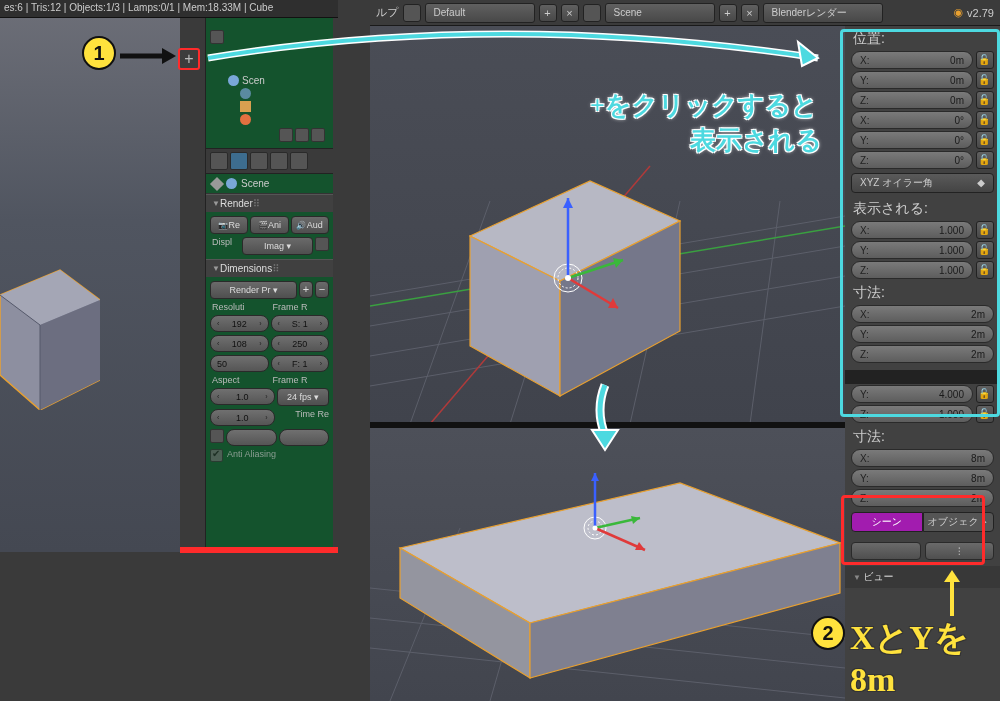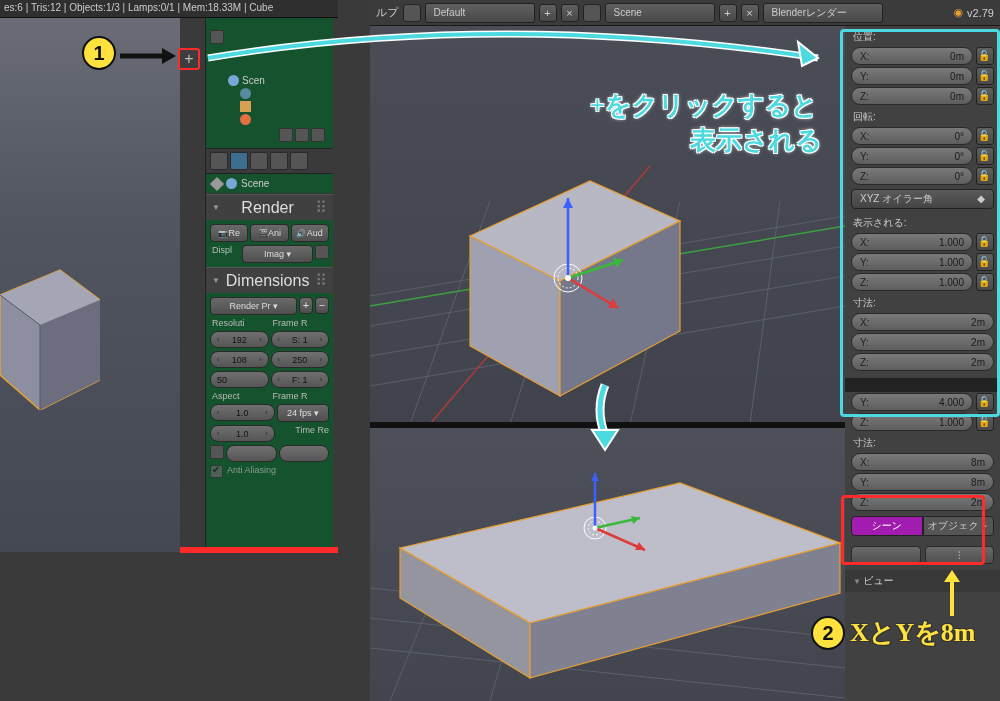--- a/index.html
+++ b/index.html
@@ -24,21 +24,21 @@
   .eye-row { padding:2px 4px; display:flex; gap:2px; justify-content:flex-end; }
   .mini-btn { width:14px; height:14px; background:#555; border-radius:2px; border:1px solid #333; }
 
   .props-header { background:#3a3a3a; padding:3px 4px; display:flex; gap:2px; border-top:1px solid #222; border-bottom:1px solid #222; }
   .props-tab { width:18px; height:18px; background:#555; border:1px solid #2a2a2a; border-radius:2px; }
   .props-tab.active { background:#3d6d8f; }
   .pin-row { padding:4px 6px; display:flex; gap:4px; align-items:center; border-bottom:1px solid #333; }
   .pin-icon { width:10px; height:10px; background:#999; transform:rotate(45deg); }
 
   .panel-section { border-top:1px solid #555; }
-  .panel-header { background:#404040; padding:3px 6px; font-size:16px; color:#ddd; display:flex; justify-content:space-between; align-items:center; }
+  .panel-header { background:#404040; padding:3px 6px; font-size:10px; color:#ddd; display:flex; justify-content:flex-start; align-items:center; }
   .panel-header::before { content:"▼ "; font-size:8px; color:#999; }
   .panel-body { padding:4px; display:flex; flex-direction:column; gap:3px; }
   .btn-row { display:flex; gap:2px; }
   .btn { flex:1; height:18px; background:linear-gradient(#6a6a6a,#4f4f4f); border:1px solid #2a2a2a; border-radius:4px; font-size:9px; color:#ddd; line-height:16px; text-align:center; cursor:pointer; }
   .num-field { flex:1; height:17px; background:linear-gradient(#707070,#555); border:1px solid #2a2a2a; border-radius:8px; font-size:9px; color:#111; display:flex; justify-content:space-between; align-items:center; padding:0 6px; cursor:pointer; }
   .num-field .arr { color:#222; font-size:7px; }
   .label-small { font-size:9px; color:#bbb; padding-left:2px; }
   .add-remove { width:14px; height:17px; background:linear-gradient(#6a6a6a,#4f4f4f); border:1px solid #2a2a2a; border-radius:4px; text-align:center; line-height:14px; color:#ddd; font-size:11px; cursor:pointer; }
 
   
@@ -50,21 +50,21 @@
   
   .viewport-top { position:absolute; left:370px; top:26px; width:475px; height:398px; background:linear-gradient(180deg,#4a4d56 0%,#40434c 100%); overflow:hidden; }
   .viewport-bottom { position:absolute; left:370px; top:428px; width:475px; height:273px; background:linear-gradient(180deg,#4d5059 0%,#42454e 100%); overflow:hidden; }
   .vp-gap { position:absolute; left:370px; top:422px; width:475px; height:8px; background:#111; }
 
   
   .transform-panel { position:absolute; left:845px; top:26px; width:155px; height:675px; background:#414141; color:#ccc; font-size:10px; overflow:hidden; }
   .panel-outline { position:absolute; left:840px; top:29px; width:160px; height:388px; border:3px solid #4dd9e0; border-radius:4px; pointer-events:none; z-index:40; }
   .tp-header { background:#383838; padding:4px 8px; font-size:10px; color:#ddd; }
   .tp-header::before { content:"▼ "; color:#888; font-size:8px; }
-  .tp-group-label { padding:4px 8px 2px; font-size:10px; color:#ccc; }
+  .tp-group-label { padding:4px 8px 2px; font-size:14px; color:#ccc; }
   .tp-row { display:flex; align-items:center; gap:3px; padding:1px 6px; }
   .tp-field { flex:1; height:18px; background:linear-gradient(#7a7a7a,#5d5d5d); border:1px solid #2a2a2a; border-radius:9px; display:flex; justify-content:space-between; align-items:center; padding:0 8px; font-size:10px; color:#1a1a1a; cursor:pointer; }
   .tp-field .fl { color:#222; }
   .tp-lock { width:18px; height:18px; background:linear-gradient(#606060,#484848); border:1px solid #222; border-radius:3px; text-align:center; font-size:10px; line-height:16px; cursor:pointer; color:#aaa; }
   .tp-select { margin:3px 6px; height:20px; background:linear-gradient(#5a5a5a,#444); border:1px solid #222; border-radius:4px; padding:0 8px; line-height:18px; font-size:10px; display:flex; justify-content:space-between; align-items:center; cursor:pointer; }
   .dims-outline { position:absolute; left:841px; top:495px; width:144px; height:70px; border:3px solid #ff2b2b; border-radius:4px; pointer-events:none; z-index:40; }
   .check-row { display:flex; align-items:center; gap:5px; padding:4px 8px; }
   .checkbox { width:13px; height:13px; background:#666; border:1px solid #333; border-radius:2px; position:relative; }
   .checkbox.checked::after { content:"✔"; font-size:10px; color:#222; position:absolute; left:1px; top:-2px; }
   .scene-tabs { display:flex; margin:4px 6px; gap:0; }
@@ -336,21 +336,20 @@
       <div class="tp-lock">🔓</div>
     </div>
   <div class="tp-row">
       <div class="tp-field">
         <span class="fl">Z:</span>
         <span>0m</span>
       </div>
       <div class="tp-lock">🔓</div>
     </div>
 
-  <div class="tp-group-label">回転:</div>
   <div class="tp-row">
       <div class="tp-field">
         <span class="fl">X:</span>
         <span>0°</span>
       </div>
       <div class="tp-lock">🔓</div>
     </div>
   <div class="tp-row">
       <div class="tp-field">
         <span class="fl">Y:</span>
@@ -484,13 +483,13 @@
   <path d="M25,5 Q15,30 25,55" fill="none" stroke="#4dd9e0" stroke-width="5"></path>
   <polygon points="25,70 12,50 38,50" fill="#4dd9e0" stroke="#fff" stroke-width="2"></polygon>
 </svg>
 
 <svg style="position:absolute; left:940px; top:568px; z-index:99;" width="24" height="50">
   <line x1="12" y1="48" x2="12" y2="12" stroke="#ffe23d" stroke-width="4"></line>
   <polygon points="12,2 4,14 20,14" fill="#ffe23d"></polygon>
 </svg>
 
 <div class="circle-num" style="left:811px; top:616px;">2</div>
-<div class="annotation-text" style="left:850px; top:615px; font-size:26px; color:#ffe23d; text-shadow:1px 1px 0 #333, -1px -1px 0 #333, 1px -1px 0 #333, -1px 1px 0 #333;">XとYを8m</div>
+<div class="annotation-text" style="left:850px; top:615px; font-size:34px; color:#ffe23d; text-shadow:1px 1px 0 #333, -1px -1px 0 #333, 1px -1px 0 #333, -1px 1px 0 #333;">XとYを8m</div>
 
 </body></html>

